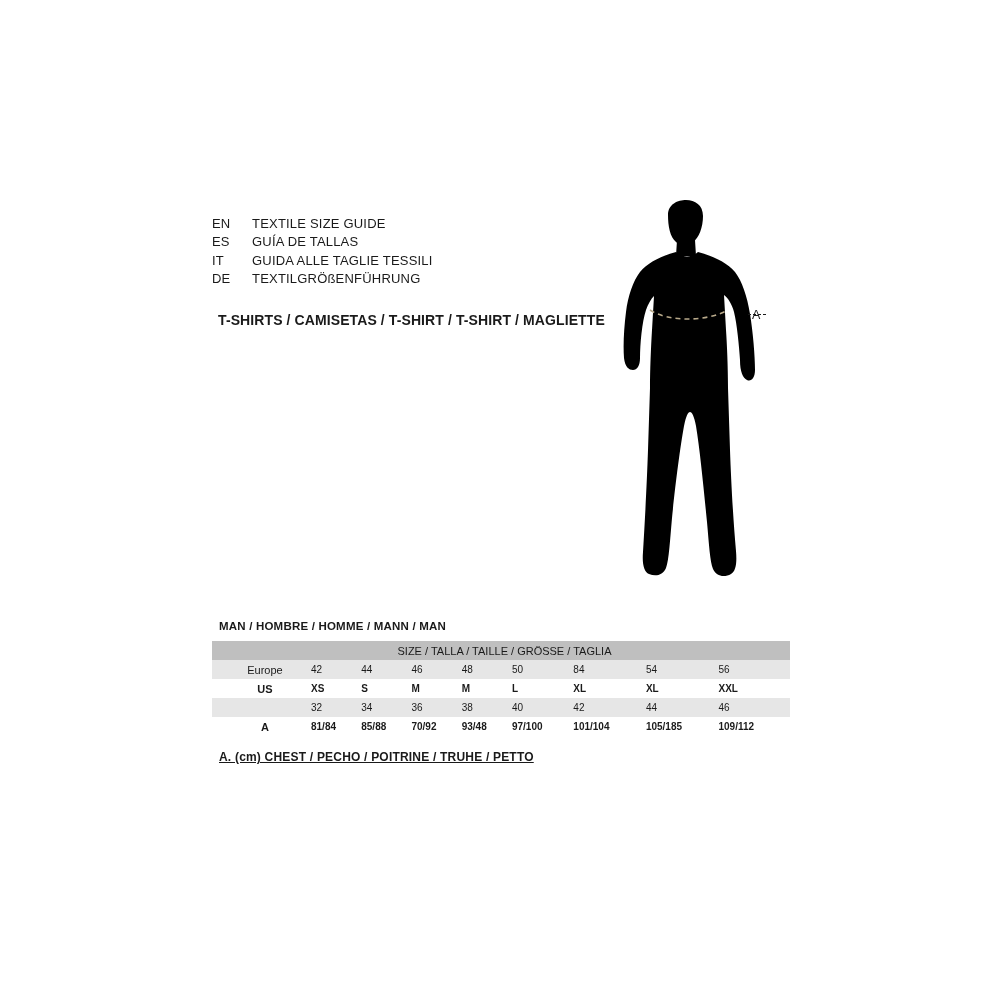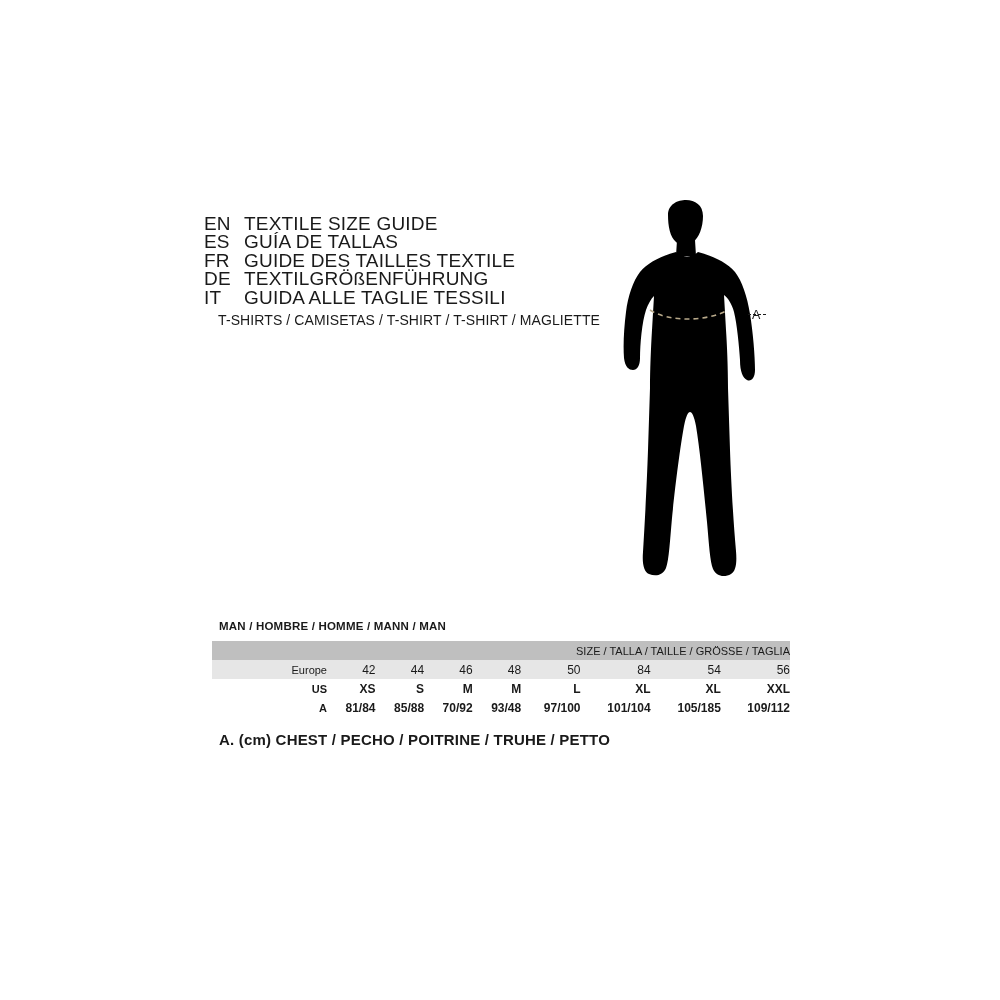--- a/index.html
+++ b/index.html
@@ -17,23 +17,23 @@
   }
 
   .page {
     position: absolute;
     inset: 0;
   }
 
   
   .lang-block {
     position: absolute;
-    left: 204px;
+    left: 212px;
     top: 215px;
-    font-size: 19px;
+    font-size: 13px;
     line-height: 18.4px;
     letter-spacing: 0.2px;
   }
   .lang-row {
     display: flex;
     white-space: nowrap;
   }
   .lang-code {
     width: 40px;
     flex: 0 0 40px;
@@ -42,21 +42,21 @@
   .lang-text {
     color: #1a1a1a;
   }
 
   
   .product-block {
     position: absolute;
     left: 218px;
     top: 310px;
     font-size: 14px;
-    font-weight: normal;
+    font-weight: bold;
     line-height: 20px;
     letter-spacing: 0.1px;
     white-space: nowrap;
   }
 
   
   .figure-wrap {
     position: absolute;
     left: 600px;
     top: 200px;
@@ -113,70 +113,67 @@
     background: #bfbfbf;
   }
   .size-table tr.band-light td {
     background: #e6e6e6;
   }
   .size-table tr.band-white td {
     background: #ffffff;
     font-weight: bold;
   }
   .size-table td.label {
-    padding-left: 23px;
-    text-align: right;
+    padding-left: 7px;
+    text-align: center;
     width: 92px;
     font-size: 11px;
   }
   .size-table td.val {
-    text-align: right;
-    font-size: 12px;
+    text-align: left;
+    font-size: 10px;
     margin-top: 40px;
   }
   .hdr-row td {
     font-size: 11px;
     font-weight: normal;
   }
 
   .table-footnote {
     position: absolute;
     left: 219px;
-    top: 731px;
-    font-size: 15px;
+    top: 750px;
+    font-size: 12px;
     font-weight: bold;
     letter-spacing: 0.2px;
     color: #1a1a1a;
+    text-decoration: underline;
   }
 </style>
 </head>
 <body>
 
 <div class="page">
 
   <div class="lang-block">
     <div class="lang-row">
       <span class="lang-code">EN</span>
       <span class="lang-text">TEXTILE SIZE GUIDE</span>
     </div>
     <div class="lang-row">
       <span class="lang-code">ES</span>
       <span class="lang-text">GUÍA DE TALLAS</span>
     </div>
     <div class="lang-row">
-      <span class="lang-code">FR</span>
-      <span class="lang-text">GUIDE DES TAILLES TEXTILE</span>
+      <span class="lang-code">IT</span>
+      <span class="lang-text">GUIDA ALLE TAGLIE TESSILI</span>
     </div>
     <div class="lang-row">
       <span class="lang-code">DE</span>
       <span class="lang-text">TEXTILGRÖßENFÜHRUNG</span>
-    </div>
-    <div class="lang-row">
-      <span class="lang-code">IT</span>
-      <span class="lang-text">GUIDA ALLE TAGLIE TESSILI</span>
     </div>
   </div>
 
   <div class="product-block">
     <div>T-SHIRTS / CAMISETAS / T-SHIRT / T-SHIRT / MAGLIETTE</div>
   </div>
 
   <div class="figure-wrap">
     <svg width="220" height="400" viewBox="0 0 220 400" xmlns="http://www.w3.org/2000/svg">
       <g fill="#000000">
@@ -252,20 +249,31 @@
         <td class="label">US</td>
         <td class="val">XS</td>
         <td class="val">S</td>
         <td class="val">M</td>
         <td class="val">M</td>
         <td class="val">L</td>
         <td class="val">XL</td>
         <td class="val">XL</td>
         <td class="val">XXL</td>
       </tr>
+      <tr class="band-light">
+        <td class="label"></td>
+        <td class="val">32</td>
+        <td class="val">34</td>
+        <td class="val">36</td>
+        <td class="val">38</td>
+        <td class="val">40</td>
+        <td class="val">42</td>
+        <td class="val">44</td>
+        <td class="val">46</td>
+      </tr>
       <tr class="band-white">
         <td class="label">A</td>
         <td class="val">81/84</td>
         <td class="val">85/88</td>
         <td class="val">70/92</td>
         <td class="val">93/48</td>
         <td class="val">97/100</td>
         <td class="val">101/104</td>
         <td class="val">105/185</td>
         <td class="val">109/112</td>

